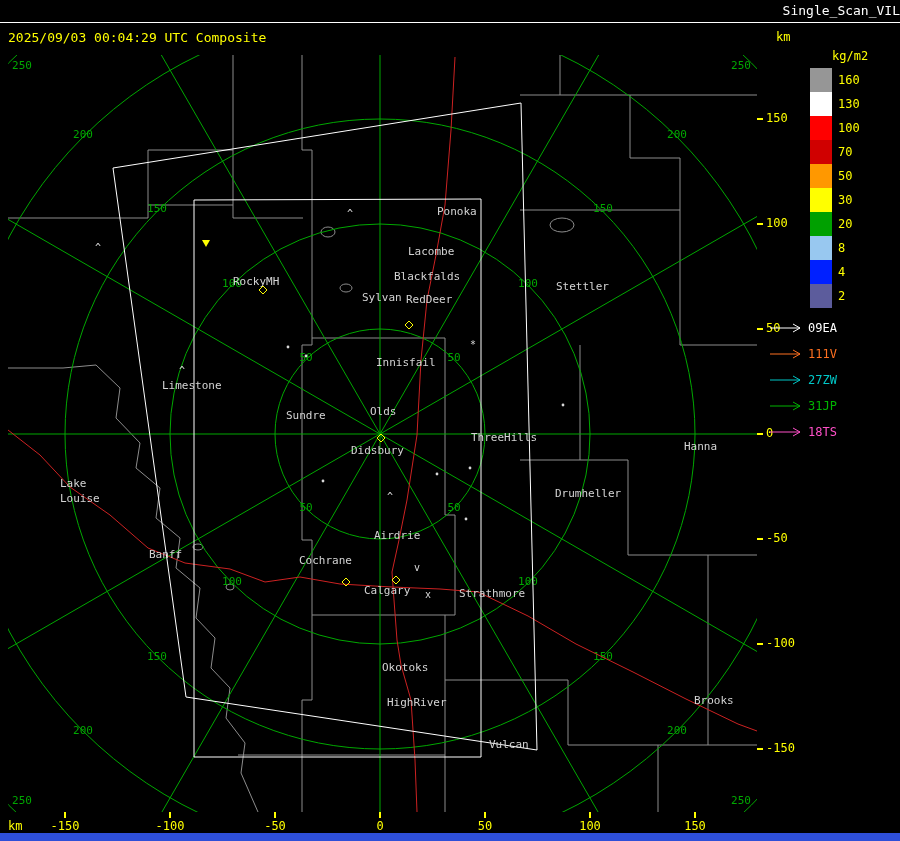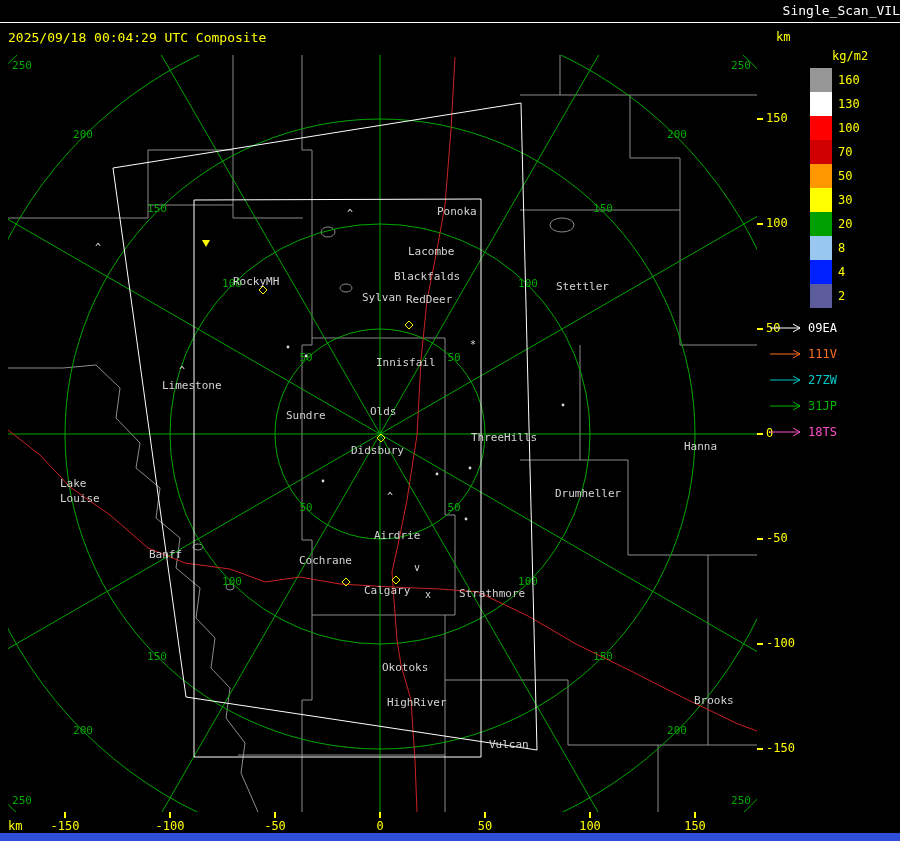--- a/index.html
+++ b/index.html
@@ -28,21 +28,21 @@
   .lsite{font-size:12px;}
   #bluebar{left:0;top:833px;width:900px;height:8px;background:#2e4fd8;}
 </style>
 </head>
 <body>
 
 <div id="titlebar" class="abs">
   <span>Single_Scan_VIL</span>
 </div>
 
-<span id="timestamp" class="abs">2025/09/18 00:04:29 UTC Composite</span>
+<span id="timestamp" class="abs">2025/09/03 00:04:29 UTC Composite</span>
 <span id="km-right" class="abs">km</span>
 
 <svg id="map" class="abs" width="749" height="757">
 
   <g fill="none" stroke-width="1" stroke="#8c8c8c">
     <path d="M 0 163 L 140 163 L 140 150 L 225 150 L 225 163 L 295 163"></path>
     <path d="M 294 0 L 294 95 L 304 95 L 304 290 L 294 290 L 294 485 L 304 485 L 304 645 L 294 645 L 294 757"></path>
     <path d="M 225 150 L 225 95 L 140 95 L 140 150 M 225 95 L 225 0"></path>
     <path d="M 304 283 L 437 283"></path>
     <path d="M 437 283 L 437 460 L 447 460 L 447 560 L 437 560 L 437 757"></path>

